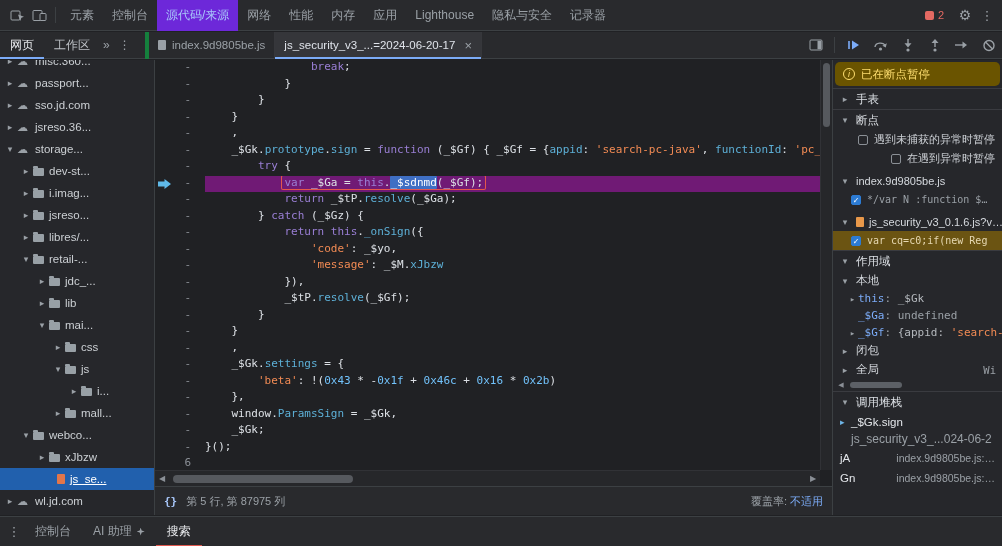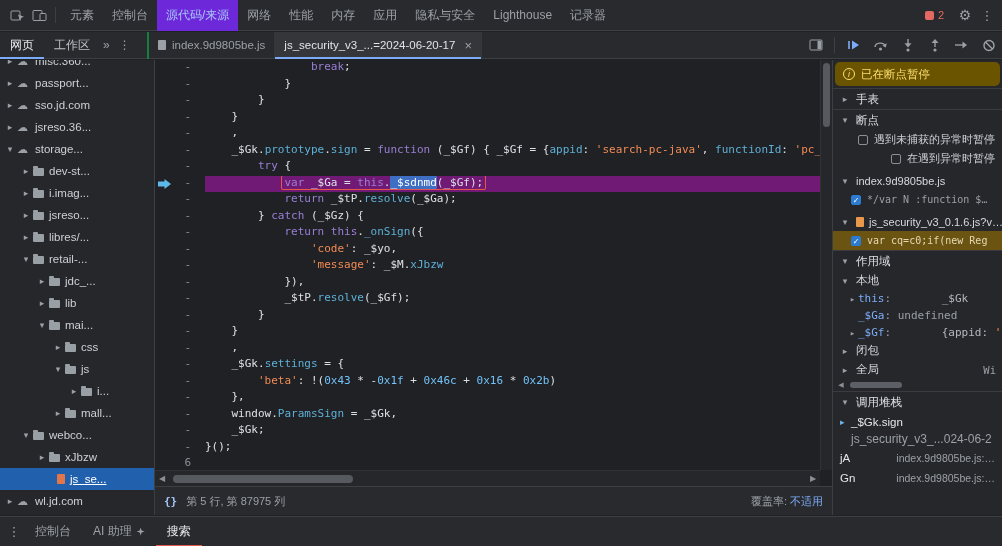--- a/index.html
+++ b/index.html
@@ -27,21 +27,21 @@
   .errnum { color:#e46962; font-size:11px; }
 
   
   .tb2 { position:absolute; left:0; top:32px; right:0; height:27px; background:#292a2d;
          border-bottom:1px solid #3c4043; display:flex; align-items:center; }
   .navtabs { display:flex; height:27px; }
   .ntab { padding:0 10px; line-height:26px; color:#bdc1c6; cursor:pointer; white-space:nowrap; }
   .ntab.on { color:#e8eaed; box-shadow:inset 0 -2px 0 #7cacf8; }
   .chev { color:#9aa0a6; padding:0 3px; cursor:pointer; }
   .dots2 { color:#9aa0a6; padding:0 6px; cursor:pointer; }
-  .tb2 .navzone { width:149px; flex:none; display:flex; align-items:center; border-right:2px solid #15803d; height:27px; }
+  .tb2 .navzone { width:149px; flex:none; display:flex; align-items:center; border-right:4px solid #15803d; height:27px; }
   .ftabs { display:flex; height:27px; flex:1; min-width:0; overflow:hidden; }
   .ftab { display:flex; align-items:center; gap:6px; padding:0 9px; border-right:1px solid #36373b;
           color:#9aa0a6; font-size:11.5px; white-space:nowrap; max-width:250px; overflow:hidden; cursor:pointer; }
   .ftab.on { background:#35363a; color:#dfe3ea; box-shadow:inset 0 -2px 0 #7cacf8; }
   .xbtn { color:#9aa0a6; font-size:13px; margin-left:3px; }
   .doc { width:8px; height:10px; background:#9aa0a6; border-radius:1px; flex:none; }
   .tb2r { margin-left:auto; display:flex; align-items:center; height:27px; flex:none; }
   .dbg { width:27px; height:27px; display:flex; align-items:center; justify-content:center; cursor:pointer; flex:none; }
 
   
@@ -104,21 +104,21 @@
   .bprow { display:flex; align-items:center; gap:6px; padding:0 6px 0 18px; height:19px; cursor:pointer; }
   .snip { font:10px "DejaVu Sans Mono","Liberation Mono",monospace; color:#9aa0a6;
           white-space:nowrap; overflow:hidden; }
   .bprow.hit { background:#6b5412; } .bprow.hit .snip { color:#e6d8b2; }
   .scopesub { display:flex; align-items:center; gap:5px; padding:0 6px; height:19px; color:#d5d9de; cursor:pointer; }
   .scopesub .rv { margin-left:auto; color:#9aa0a6; font:10.5px "DejaVu Sans Mono","Liberation Mono",monospace; }
   .varrow { display:flex; align-items:center; height:17px; padding-left:14px; cursor:pointer;
             font:11px "DejaVu Sans Mono","Liberation Mono",monospace; white-space:pre; overflow:hidden; }
   .varrow .tri { width:11px; }
   .vname { color:#7cacf8; } .vcolon { color:#9aa0a6; } .vmut { color:#9aa0a6; }
-  .vobj { color:#b4b8bd;margin-left:44px; } .vstr { color:#f28b54; }
+  .vobj { color:#b4b8bd; } .vstr { color:#f28b54; }
   .hs { height:12px; display:flex; align-items:center; gap:4px; padding:0 3px; color:#8a8f96; }
   .hs .sarr { width:10px; font-size:7px; }
   .hsthumb { width:52px; height:6px; background:#5c6066; border-radius:3px; cursor:pointer; }
   .frame { display:flex; align-items:center; height:20px; padding:0 7px; color:#e3e6ea; cursor:pointer; }
   .frame .mk { color:#6fb6e8; font-size:9px; width:11px; flex:none; }
   .frame .loc { margin-left:auto; color:#9aa0a6; font-size:10.5px; max-width:100px;
                 white-space:nowrap; overflow:hidden; }
   .frameloc { padding:0 7px 2px 18px; color:#9aa0a6; font-size:12px; white-space:nowrap; overflow:hidden; cursor:pointer; }
 
   
@@ -151,22 +151,22 @@
     </span>
     <span class="vsep"></span>
     <nav class="ttabs" id="panelTabs">
         <div class="ttab">元素</div>
         <div class="ttab">控制台</div>
         <div class="ttab on">源代码/来源</div>
         <div class="ttab">网络</div>
         <div class="ttab">性能</div>
         <div class="ttab">内存</div>
         <div class="ttab">应用</div>
+        <div class="ttab">Lighthouse</div>
         <div class="ttab">隐私与安全</div>
-        <div class="ttab">Lighthouse</div>
         <div class="ttab">记录器</div>
       </nav>
     <div class="tb1r">
       <span class="errbadge">
         <span class="errsq"></span>
         <span class="errnum">2</span>
       </span>
       <span class="tbtn gear">⚙</span>
       <span class="tbtn dots">⋮</span>
     </div>

